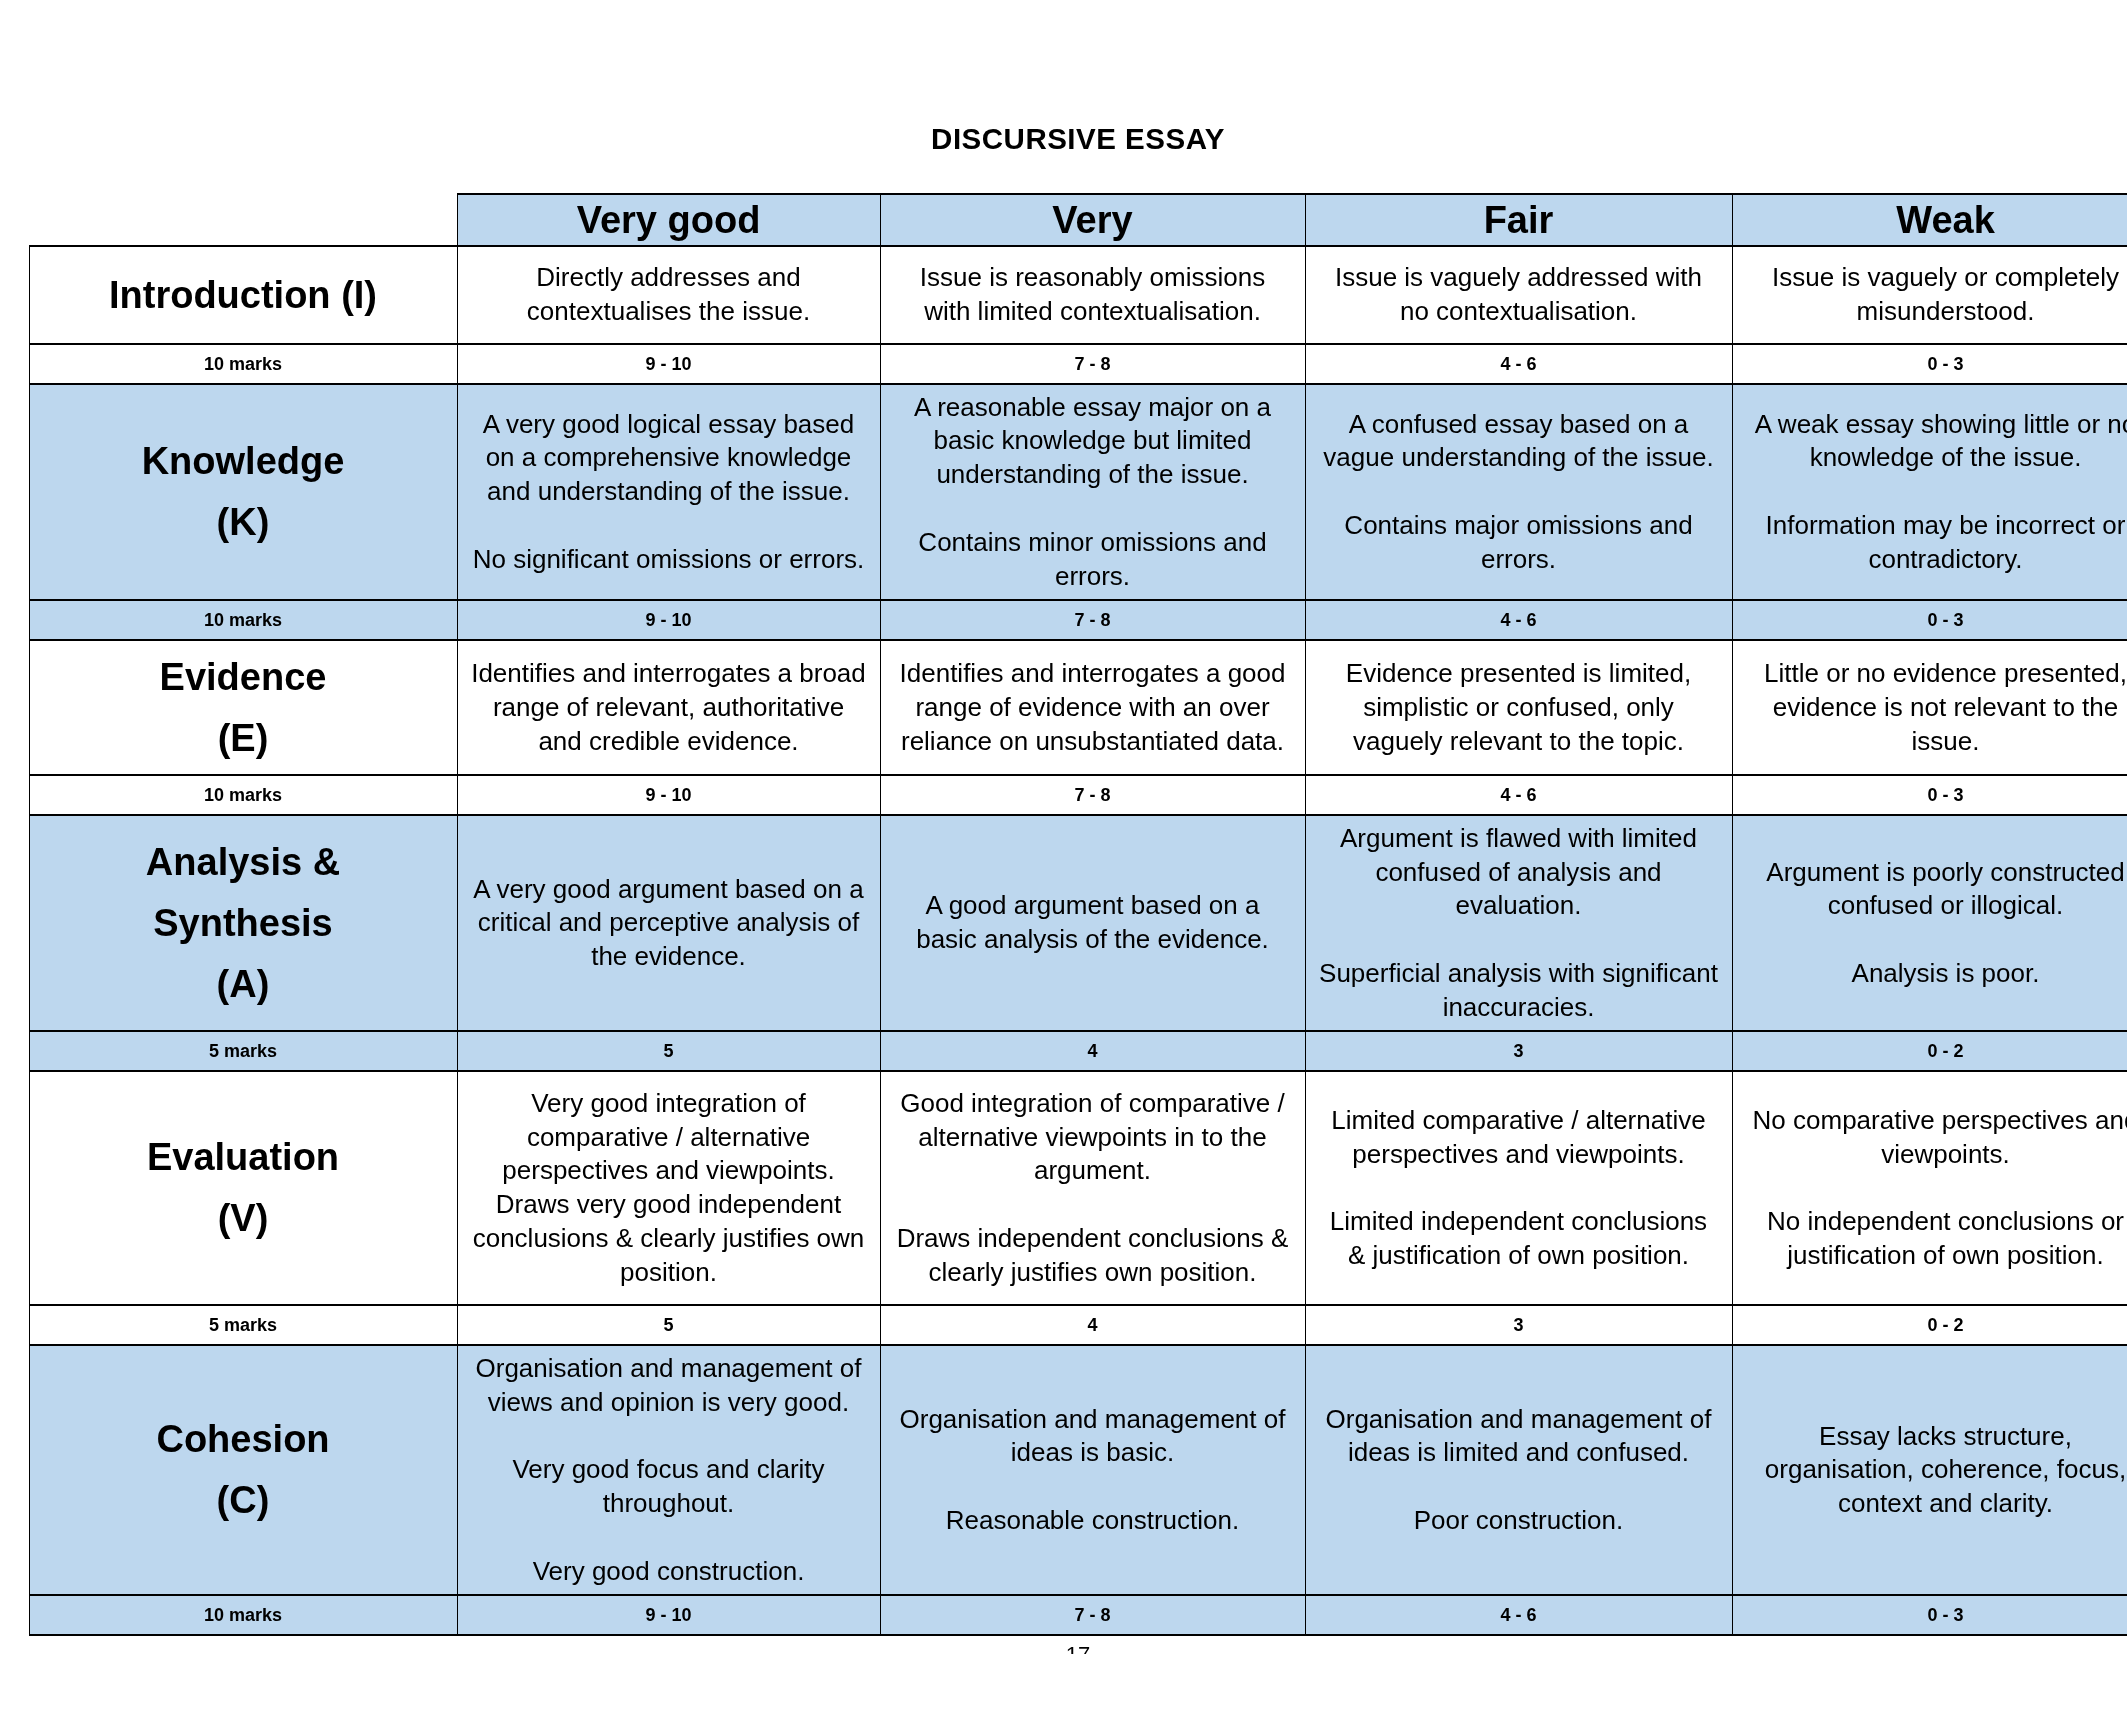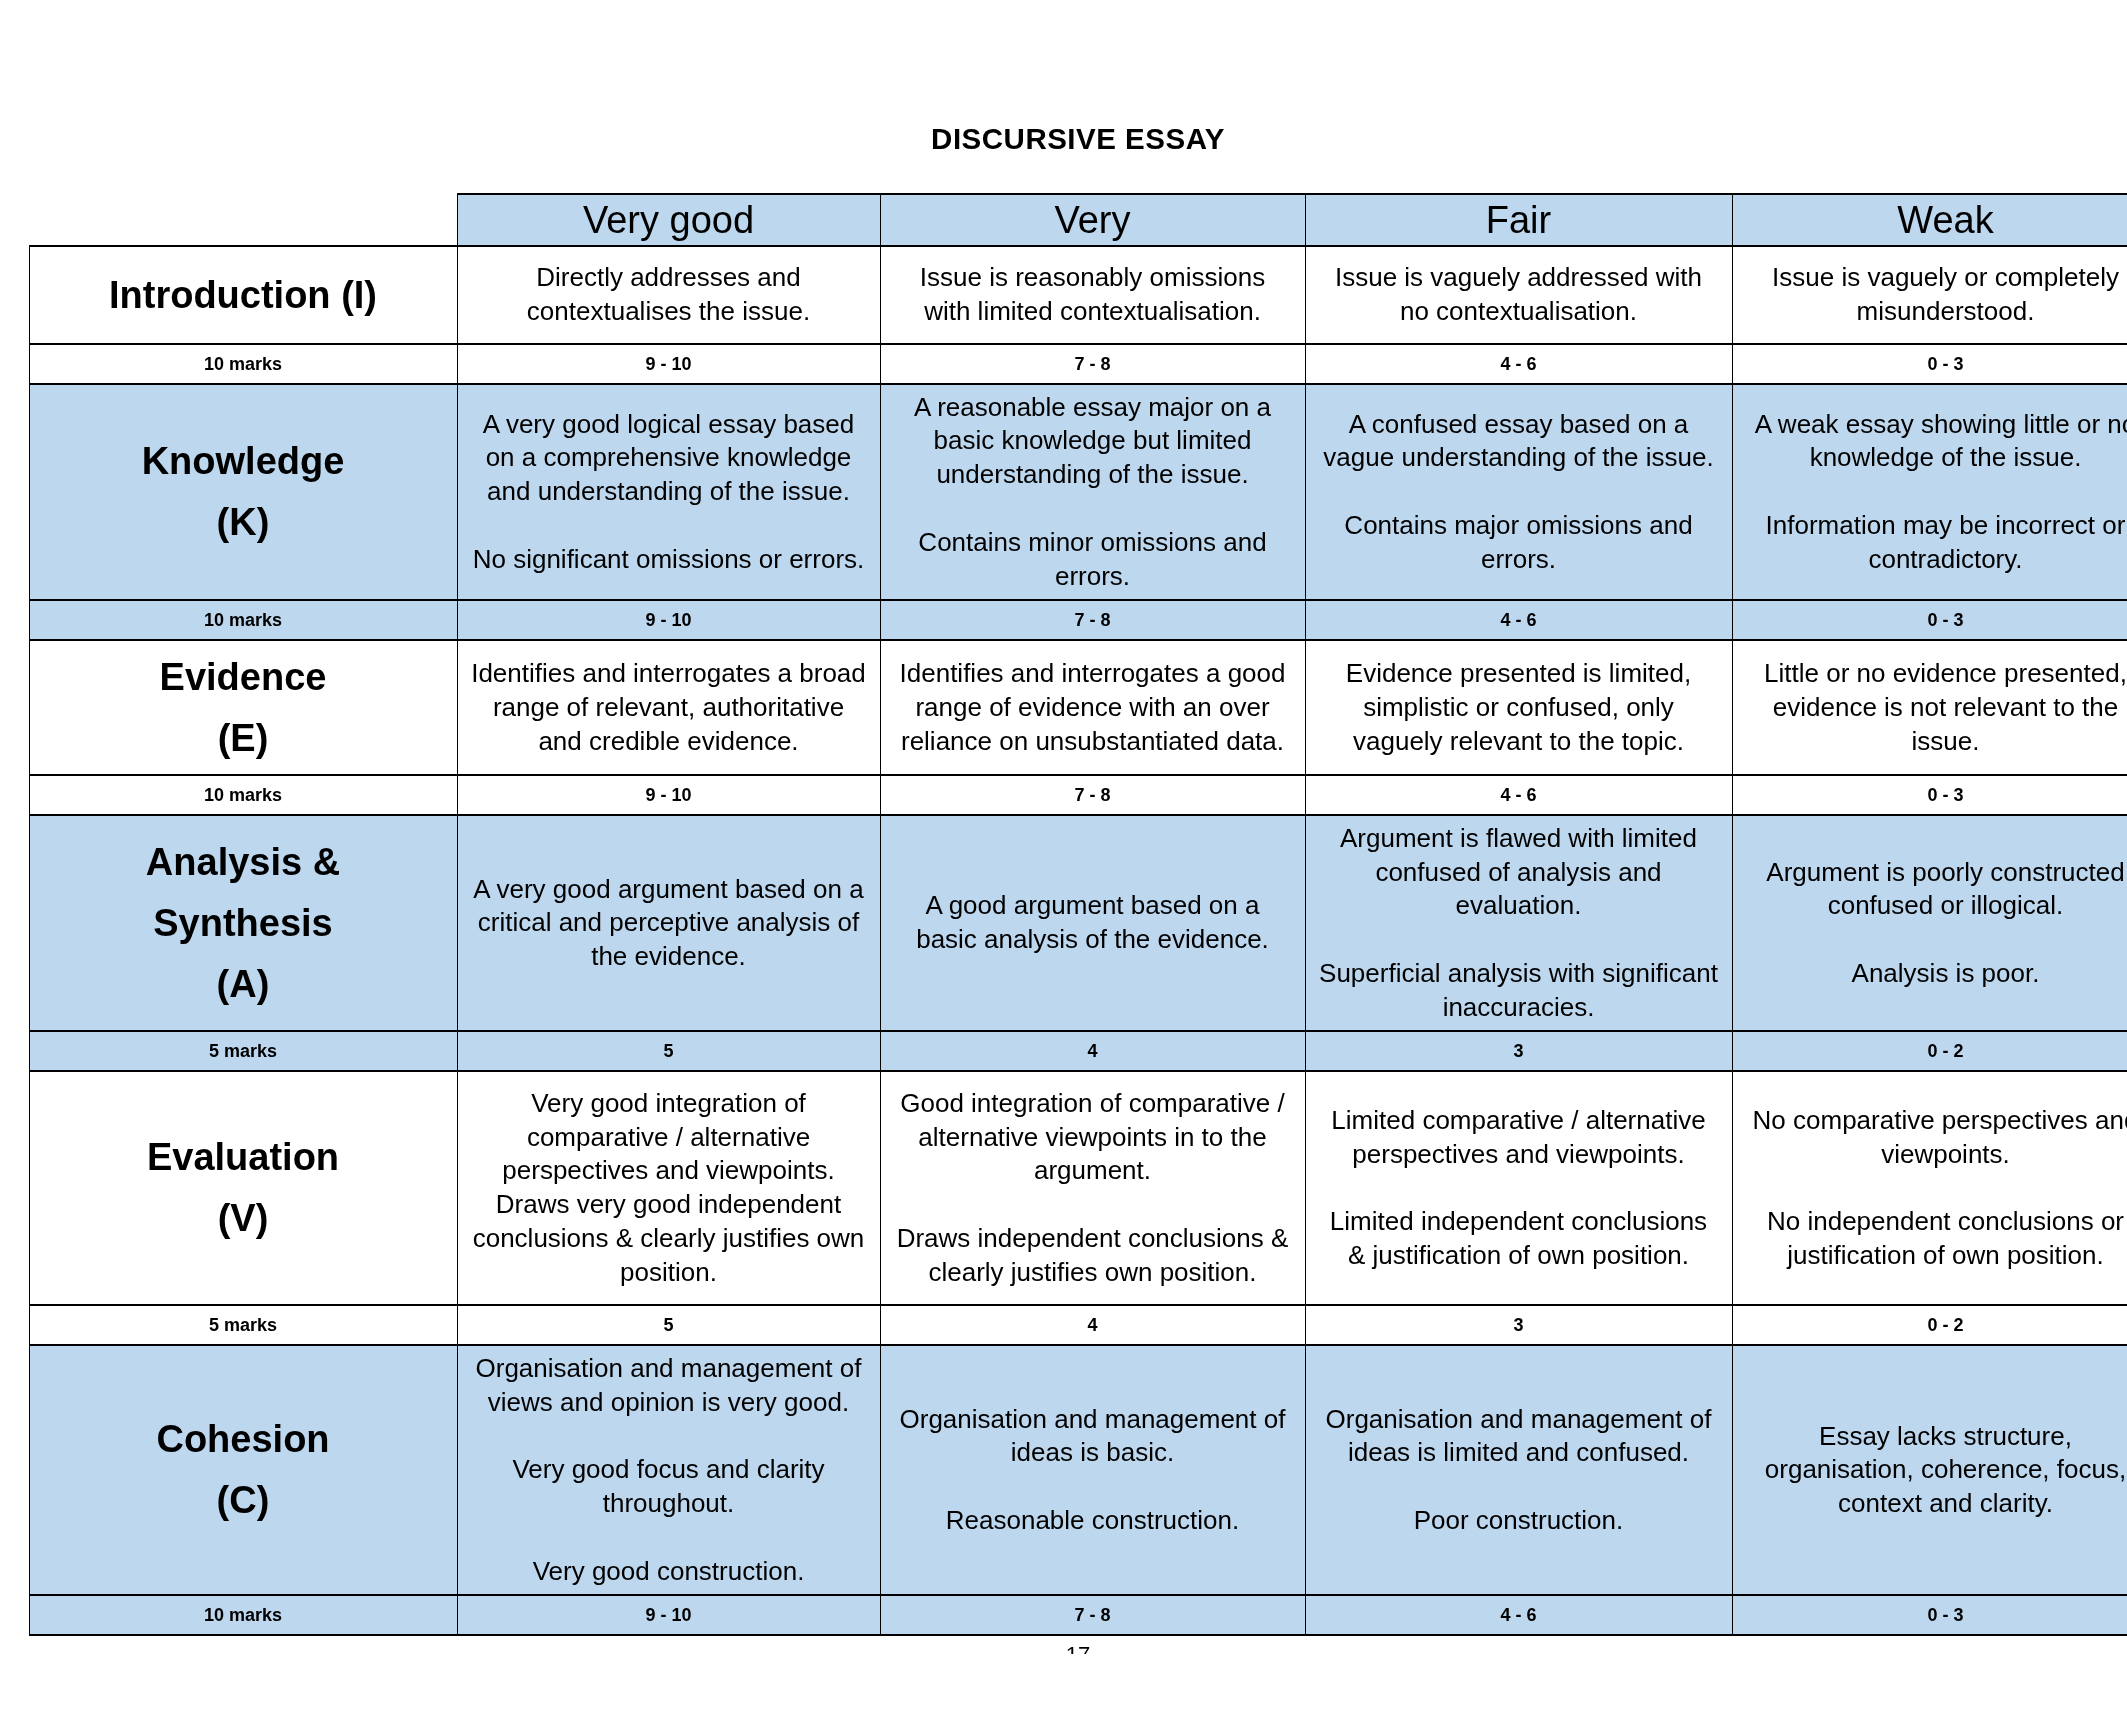--- a/index.html
+++ b/index.html
@@ -47,21 +47,21 @@
     border-top: 2.9px solid #000;
     border-bottom: 2.9px solid #000;
     vertical-align: middle;
     text-align: center;
     padding: 5.7px 13.3px;
     overflow: hidden;
   }
   th.corner { border: none; background: #ffffff; }
 
   thead tr { height: 52px; }
-  thead th.colhead { background: #bdd7ee; font-size: 38px; font-weight: 400; padding: 1.9px 9.5px; }
+  thead th.colhead { background: #bdd7ee; font-size: 38px; font-weight: 700; padding: 1.9px 9.5px; }
 
   tr.desc.intro      { height: 98px; }
   tr.desc.knowledge  { height: 211px; }
   tr.desc.evidence   { height: 129px; }
   tr.desc.analysis   { height: 195px; }
   tr.desc.evaluation { height: 234px; }
   tr.desc.cohesion   { height: 195px; }
   tr.marks           { height: 40px;  }
 
   tr.shaded th, tr.shaded td { background: #bdd7ee; }

